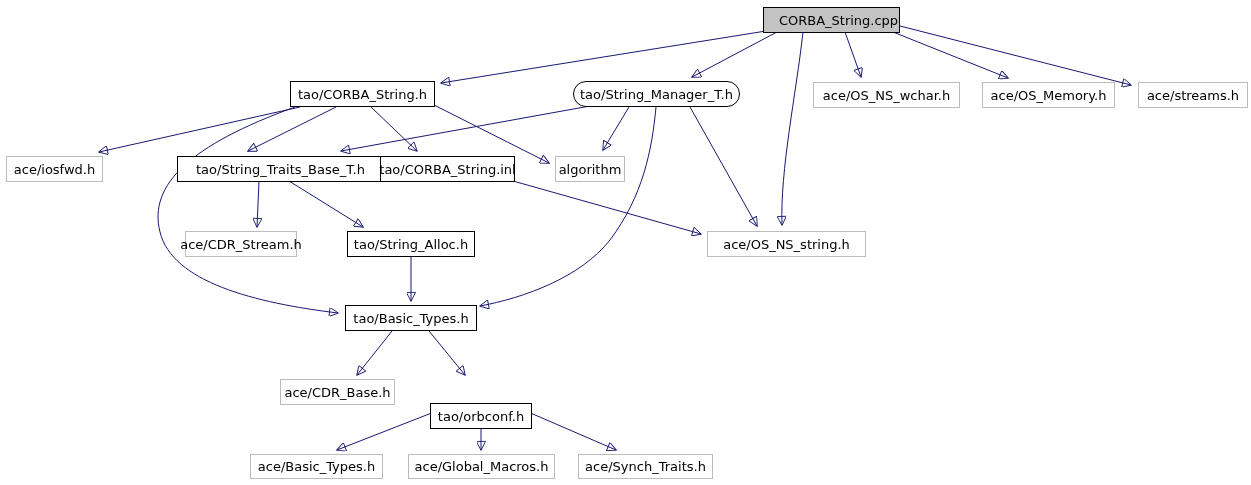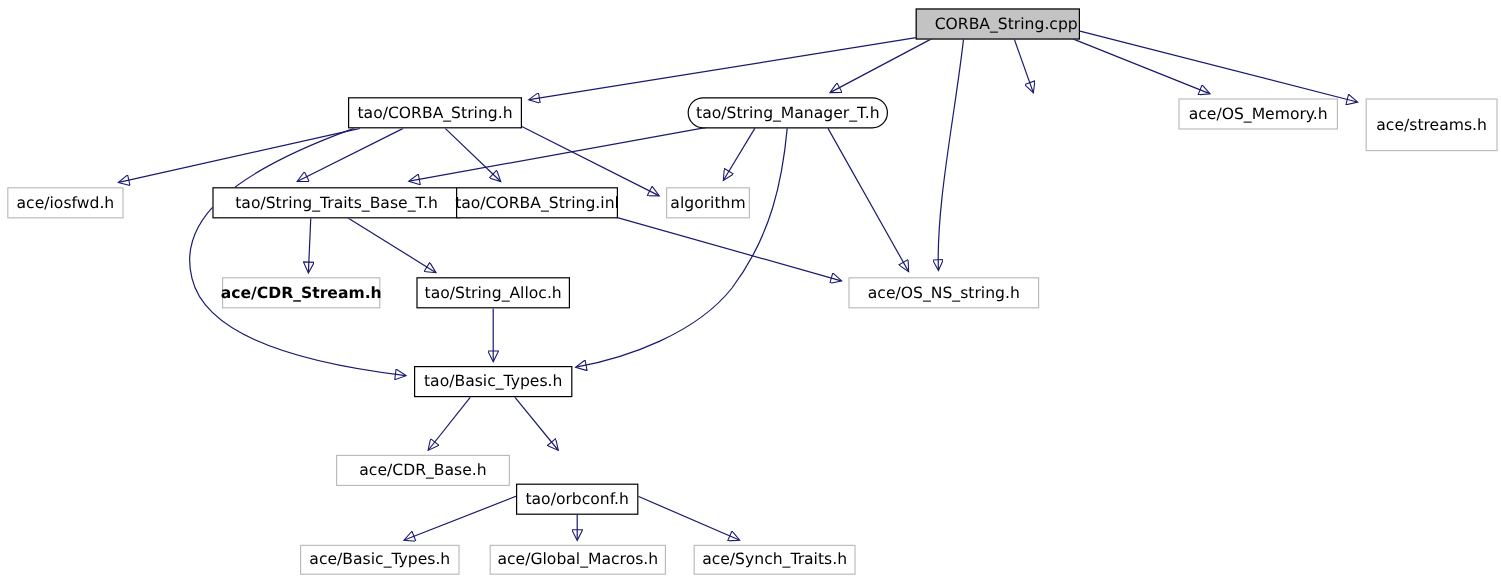--- a/index.html
+++ b/index.html
@@ -59,29 +59,30 @@
     <path d="M392,331 L357,375" marker-end="url(#arrow)"></path>
     <path d="M429,331 L465,375" marker-end="url(#arrow)"></path>
     <path d="M452,405 L337,450" marker-end="url(#arrow)"></path>
     <path d="M481,405 L481,450" marker-end="url(#arrow)"></path>
     <path d="M512,405 L616,450" marker-end="url(#arrow)"></path>
   </svg>
 
   <div class="node source" style="left:763px;top:7px;width:137px;height:26px;">CORBA_String.cpp</div>
   <div class="node" style="left:290px;top:81px;width:145px;height:26px;">tao/CORBA_String.h</div>
   <div class="node" style="left:573px;top:81px;width:167px;height:26px;border-radius:13px;">tao/String_Manager_T.h</div>
+  <div class="node external" style="left:813px;top:82px;width:147px;height:26px;">ace/OS_NS_wchar.h</div>
   <div class="node external" style="left:982px;top:82px;width:133px;height:26px;">ace/OS_Memory.h</div>
-  <div class="node external" style="left:1138px;top:82px;width:110px;height:44px;text-align:center;">ace/streams.h</div>
+  <div class="node external" style="left:1138px;top:82px;width:110px;height:26px;text-align:center;">ace/streams.h</div>
   <div class="node external" style="left:6px;top:156px;width:97px;height:26px;">ace/iosfwd.h</div>
   <div class="node" style="left:177px;top:156px;width:207px;height:26px;">tao/String_Traits_Base_T.h</div>
   <div class="node" style="left:380px;top:156px;width:135px;height:26px;">tao/CORBA_String.inl</div>
   <div class="node external" style="left:555px;top:156px;width:70px;height:26px;">algorithm</div>
-  <div class="node external" style="left:185px;top:231px;width:132px;height:26px;font-weight:bold;">ace/CDR_Stream.h</div>
+  <div class="node external" style="left:185px;top:231px;width:112px;height:26px;">ace/CDR_Stream.h</div>
   <div class="node" style="left:347px;top:231px;width:128px;height:26px;">tao/String_Alloc.h</div>
   <div class="node external" style="left:707px;top:231px;width:159px;height:26px;">ace/OS_NS_string.h</div>
   <div class="node" style="left:345px;top:305px;width:132px;height:26px;">tao/Basic_Types.h</div>
-  <div class="node external" style="left:280px;top:379px;width:145px;height:26px;">ace/CDR_Base.h</div>
+  <div class="node external" style="left:280px;top:379px;width:115px;height:26px;">ace/CDR_Base.h</div>
   <div class="node" style="left:430px;top:379px;width:102px;height:26px;margin-top:24px;">tao/orbconf.h</div>
   <div class="node external" style="left:250px;top:454px;width:133px;height:25px;">ace/Basic_Types.h</div>
   <div class="node external" style="left:408px;top:454px;width:147px;height:25px;">ace/Global_Macros.h</div>
   <div class="node external" style="left:578px;top:454px;width:135px;height:25px;">ace/Synch_Traits.h</div>
 
 </div>
 
 </body></html>

